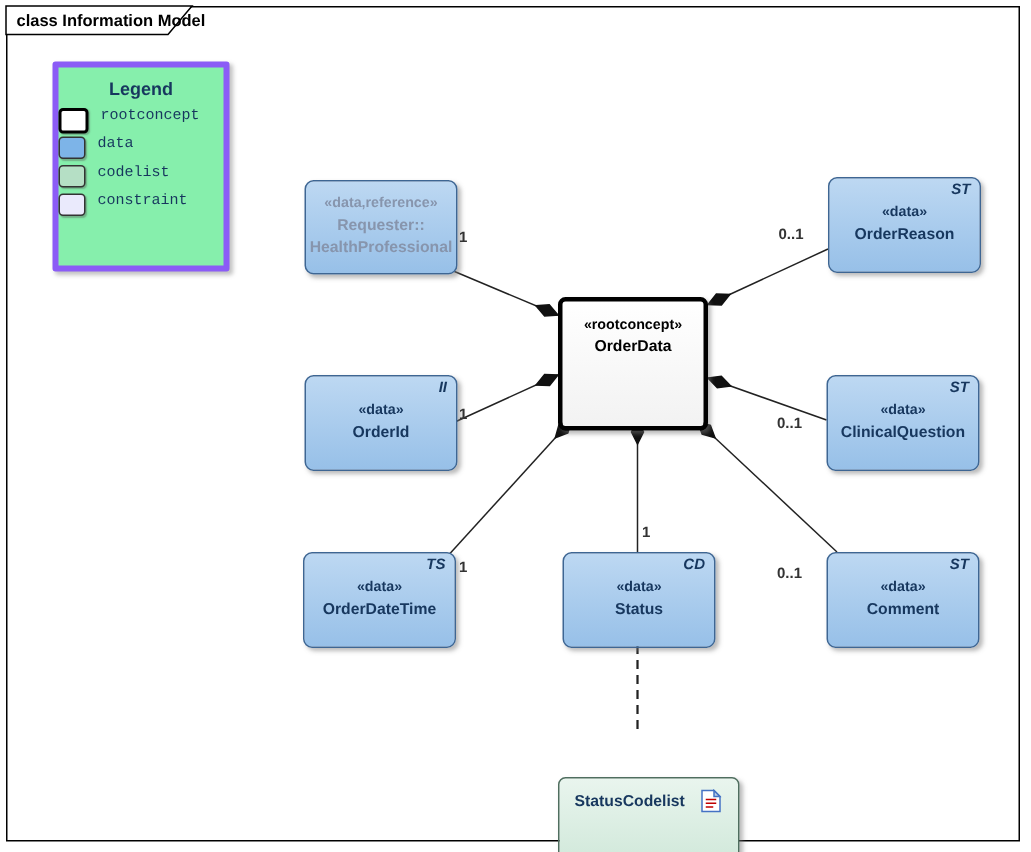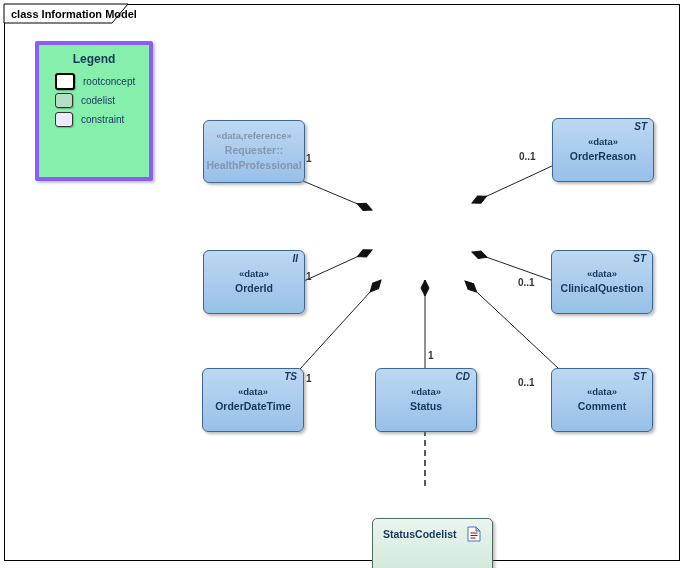--- a/index.html
+++ b/index.html
@@ -18,21 +18,21 @@
   svg.layer{position:absolute;left:0;top:0;z-index:1;}
   
   .legend{
     position:absolute;left:35px;top:41px;width:110px;height:132px;z-index:2;
     background:#86efac;border:4px solid #8b5cf6;border-radius:2px;
     box-shadow:2px 2px 3px rgba(120,120,120,.45);
   }
   .legend-title{
     text-align:center;font-size:12px;font-weight:bold;color:#17375e;margin-top:7px;margin-bottom:6px;
   }
-  .legend-row{display:flex;align-items:center;height:19px;padding-left:16px;}
+  .legend-row{display:flex;align-items:flex-start;height:19px;padding-left:0;font-family:Liberation Mono, monospace;}
   .swatch{
     width:16px;height:13px;border:1px solid #333;border-radius:3px;background:#fff;
     box-shadow:1px 1px 1px rgba(80,80,80,.4);flex:0 0 auto;
   }
   .swatch.thick{border:2px solid #000;}
   .legend-row span{font-size:10px;color:#17375e;margin-left:8px;}
   
   .node{
     position:absolute;z-index:2;border-radius:6px;
     display:flex;flex-direction:column;align-items:center;justify-content:center;
@@ -97,20 +97,24 @@
 
   <div class="tab-label">class Information Model</div>
 
   <div class="legend">
     <div class="legend-title">Legend</div>
     <div class="legend-row">
       <div class="swatch thick" style="background-color: rgb(255, 255, 255);"></div>
       <span>rootconcept</span>
     </div>
     <div class="legend-row">
+      <div class="swatch" style="background-color: rgb(125, 180, 232);"></div>
+      <span>data</span>
+    </div>
+    <div class="legend-row">
       <div class="swatch" style="background-color: rgb(181, 223, 197);"></div>
       <span>codelist</span>
     </div>
     <div class="legend-row">
       <div class="swatch" style="background-color: rgb(234, 234, 252);"></div>
       <span>constraint</span>
     </div>
   </div>
 
   <div class="node data-node ref-text" style="left:203px;top:120px;width:100px;height:61px">
@@ -118,20 +122,24 @@
     <div class="node-name">Requester::</div>
     <div class="node-name">HealthProfessional</div>
   </div>
 
   <div class="node data-node" style="left:552px;top:118px;width:100px;height:62px">
     <span class="type-tag">ST</span>
     <div class="stereo">«data»</div>
     <div class="node-name">OrderReason</div>
   </div>
 
+  <div class="node root-node" style="left:372px;top:198px;width:94px;height:74px">
+    <div class="stereo">«rootconcept»</div>
+    <div class="node-name">OrderData</div>
+  </div>
 
   <div class="node data-node" style="left:203px;top:250px;width:100px;height:62px">
     <span class="type-tag">II</span>
     <div class="stereo">«data»</div>
     <div class="node-name">OrderId</div>
   </div>
 
   <div class="node data-node" style="left:551px;top:250px;width:100px;height:62px">
     <span class="type-tag">ST</span>
     <div class="stereo">«data»</div>

